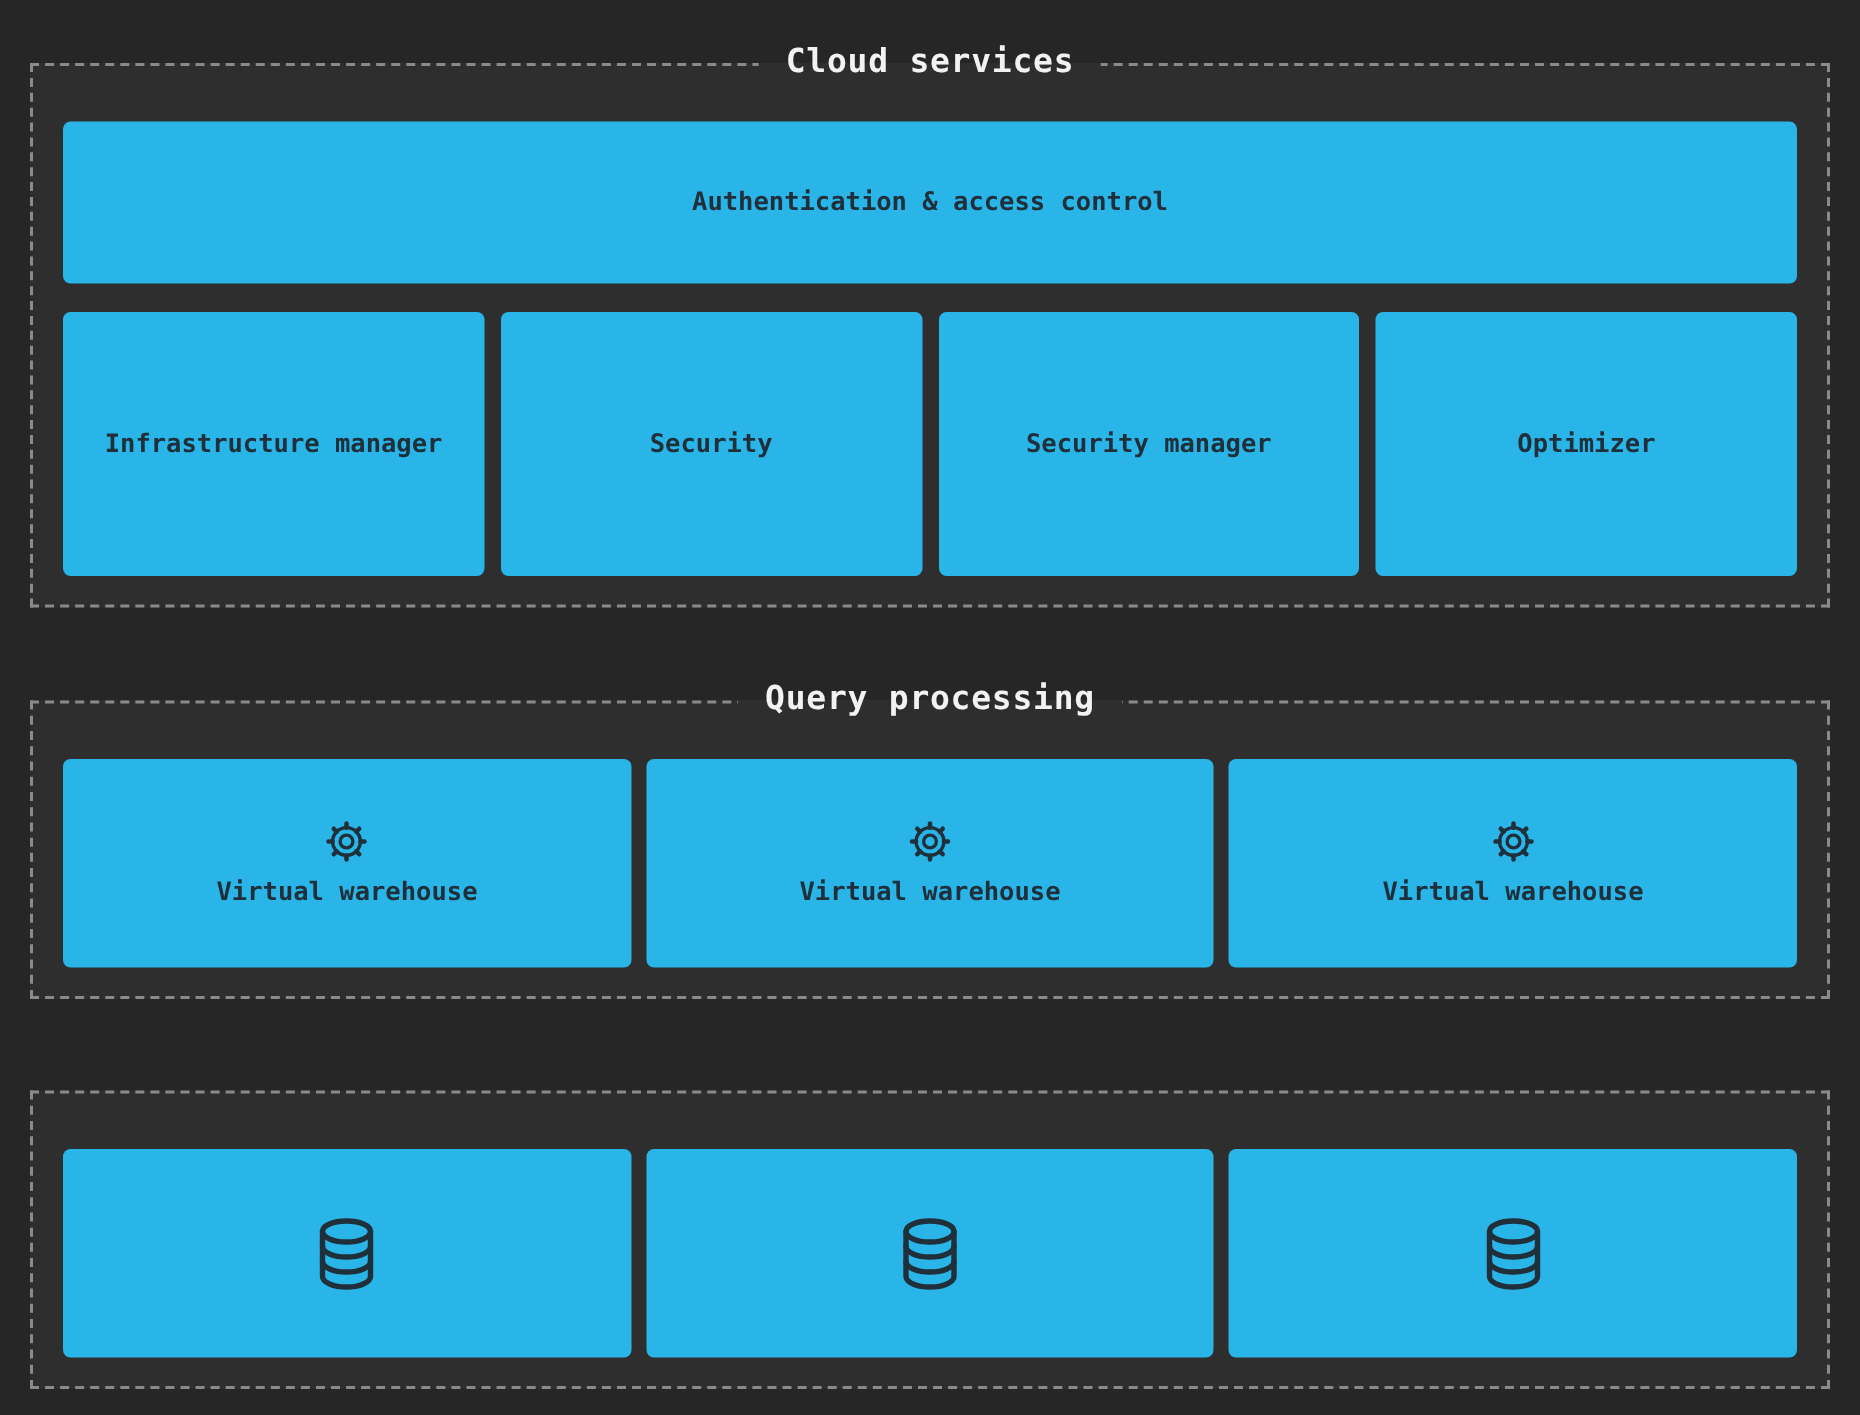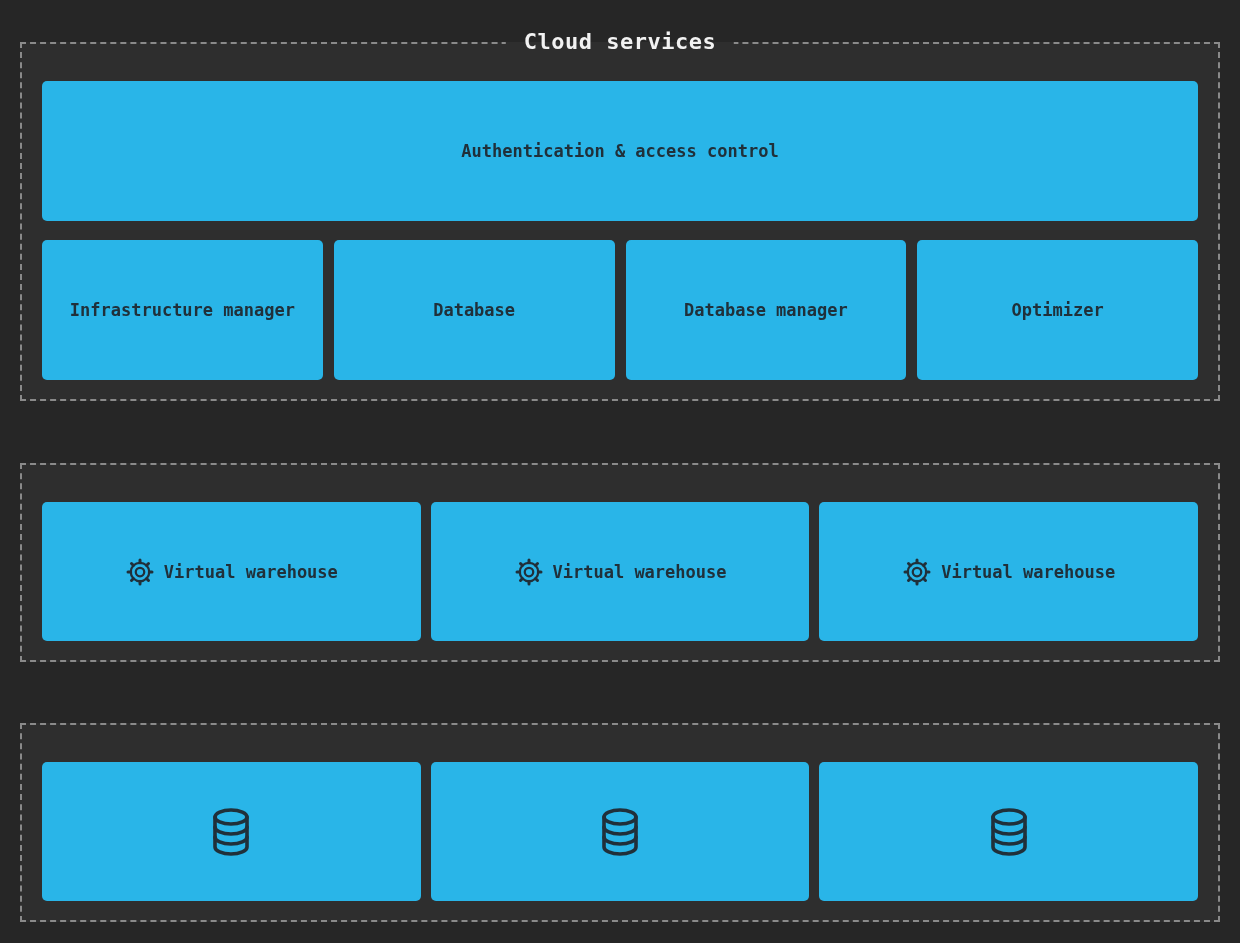--- a/index.html
+++ b/index.html
@@ -26,60 +26,61 @@
     font-size: 22px;
     font-weight: 700;
     color: #f2f2f2;
     letter-spacing: 0.5px;
     padding: 2px 18px;
     white-space: nowrap;
     background: linear-gradient(to bottom, #262626 50%, #2e2e2e 50%);
     line-height: 1.2;
   }
   .banner {
-    height: 140px;
+    height: 108px;
     background: #29b5e8;
     border-radius: 5px;
     display: flex; align-items: center; justify-content: center;
     font-size: 17px; font-weight: 700; color: #20303a;
     margin-bottom: 19px;
   }
   .row { display: flex; }
   .row-services { gap: 11px; }
   .row-wide     { gap: 10px; }
   .box {
     flex: 1;
     background: #29b5e8;
     border-radius: 5px;
     display: flex; align-items: center; justify-content: center;
     font-size: 17px; font-weight: 700; color: #20303a;
     text-align: center;
   }
-  .box-service   { height: 140px; }
-  .box-warehouse { height: 139px; flex-direction: row; gap: 9px; }
+  .box-service   { height: 176px; }
+  .box-warehouse { height: 139px; flex-direction: column; gap: 9px; }
   .box-database  { height: 139px; }
   .icon { display: block; }
 </style>
 </head>
 <body>
 
 <div class="section section-cloud">
   <div class="section-title">Cloud services</div>
 
   <div class="banner">Authentication &amp; access control</div>
 
   <div class="row row-services">
     <div class="box box-service">Infrastructure manager</div>
-    <div class="box box-service">Database</div>
-    <div class="box box-service">Database manager</div>
+    <div class="box box-service">Security</div>
+    <div class="box box-service">Security manager</div>
     <div class="box box-service">Optimizer</div>
   </div>
 </div>
 
 <div class="section section-query">
+  <div class="section-title">Query processing</div>
 
   <div class="row row-wide">
 
     <div class="box box-warehouse">
       <svg class="icon" width="30" height="30" viewBox="0 0 24 24" fill="none" stroke="#20303a" stroke-linecap="round">
         <circle cx="12" cy="12" r="7.4" stroke-width="1.8"></circle>
         <circle cx="12" cy="12" r="3.4" stroke-width="1.8"></circle>
         <g stroke-width="2.4">
           <line x1="19.4" y1="12" x2="21.6" y2="12"></line>
           <line x1="17.23" y1="6.77" x2="18.8" y2="5.2"></line>

